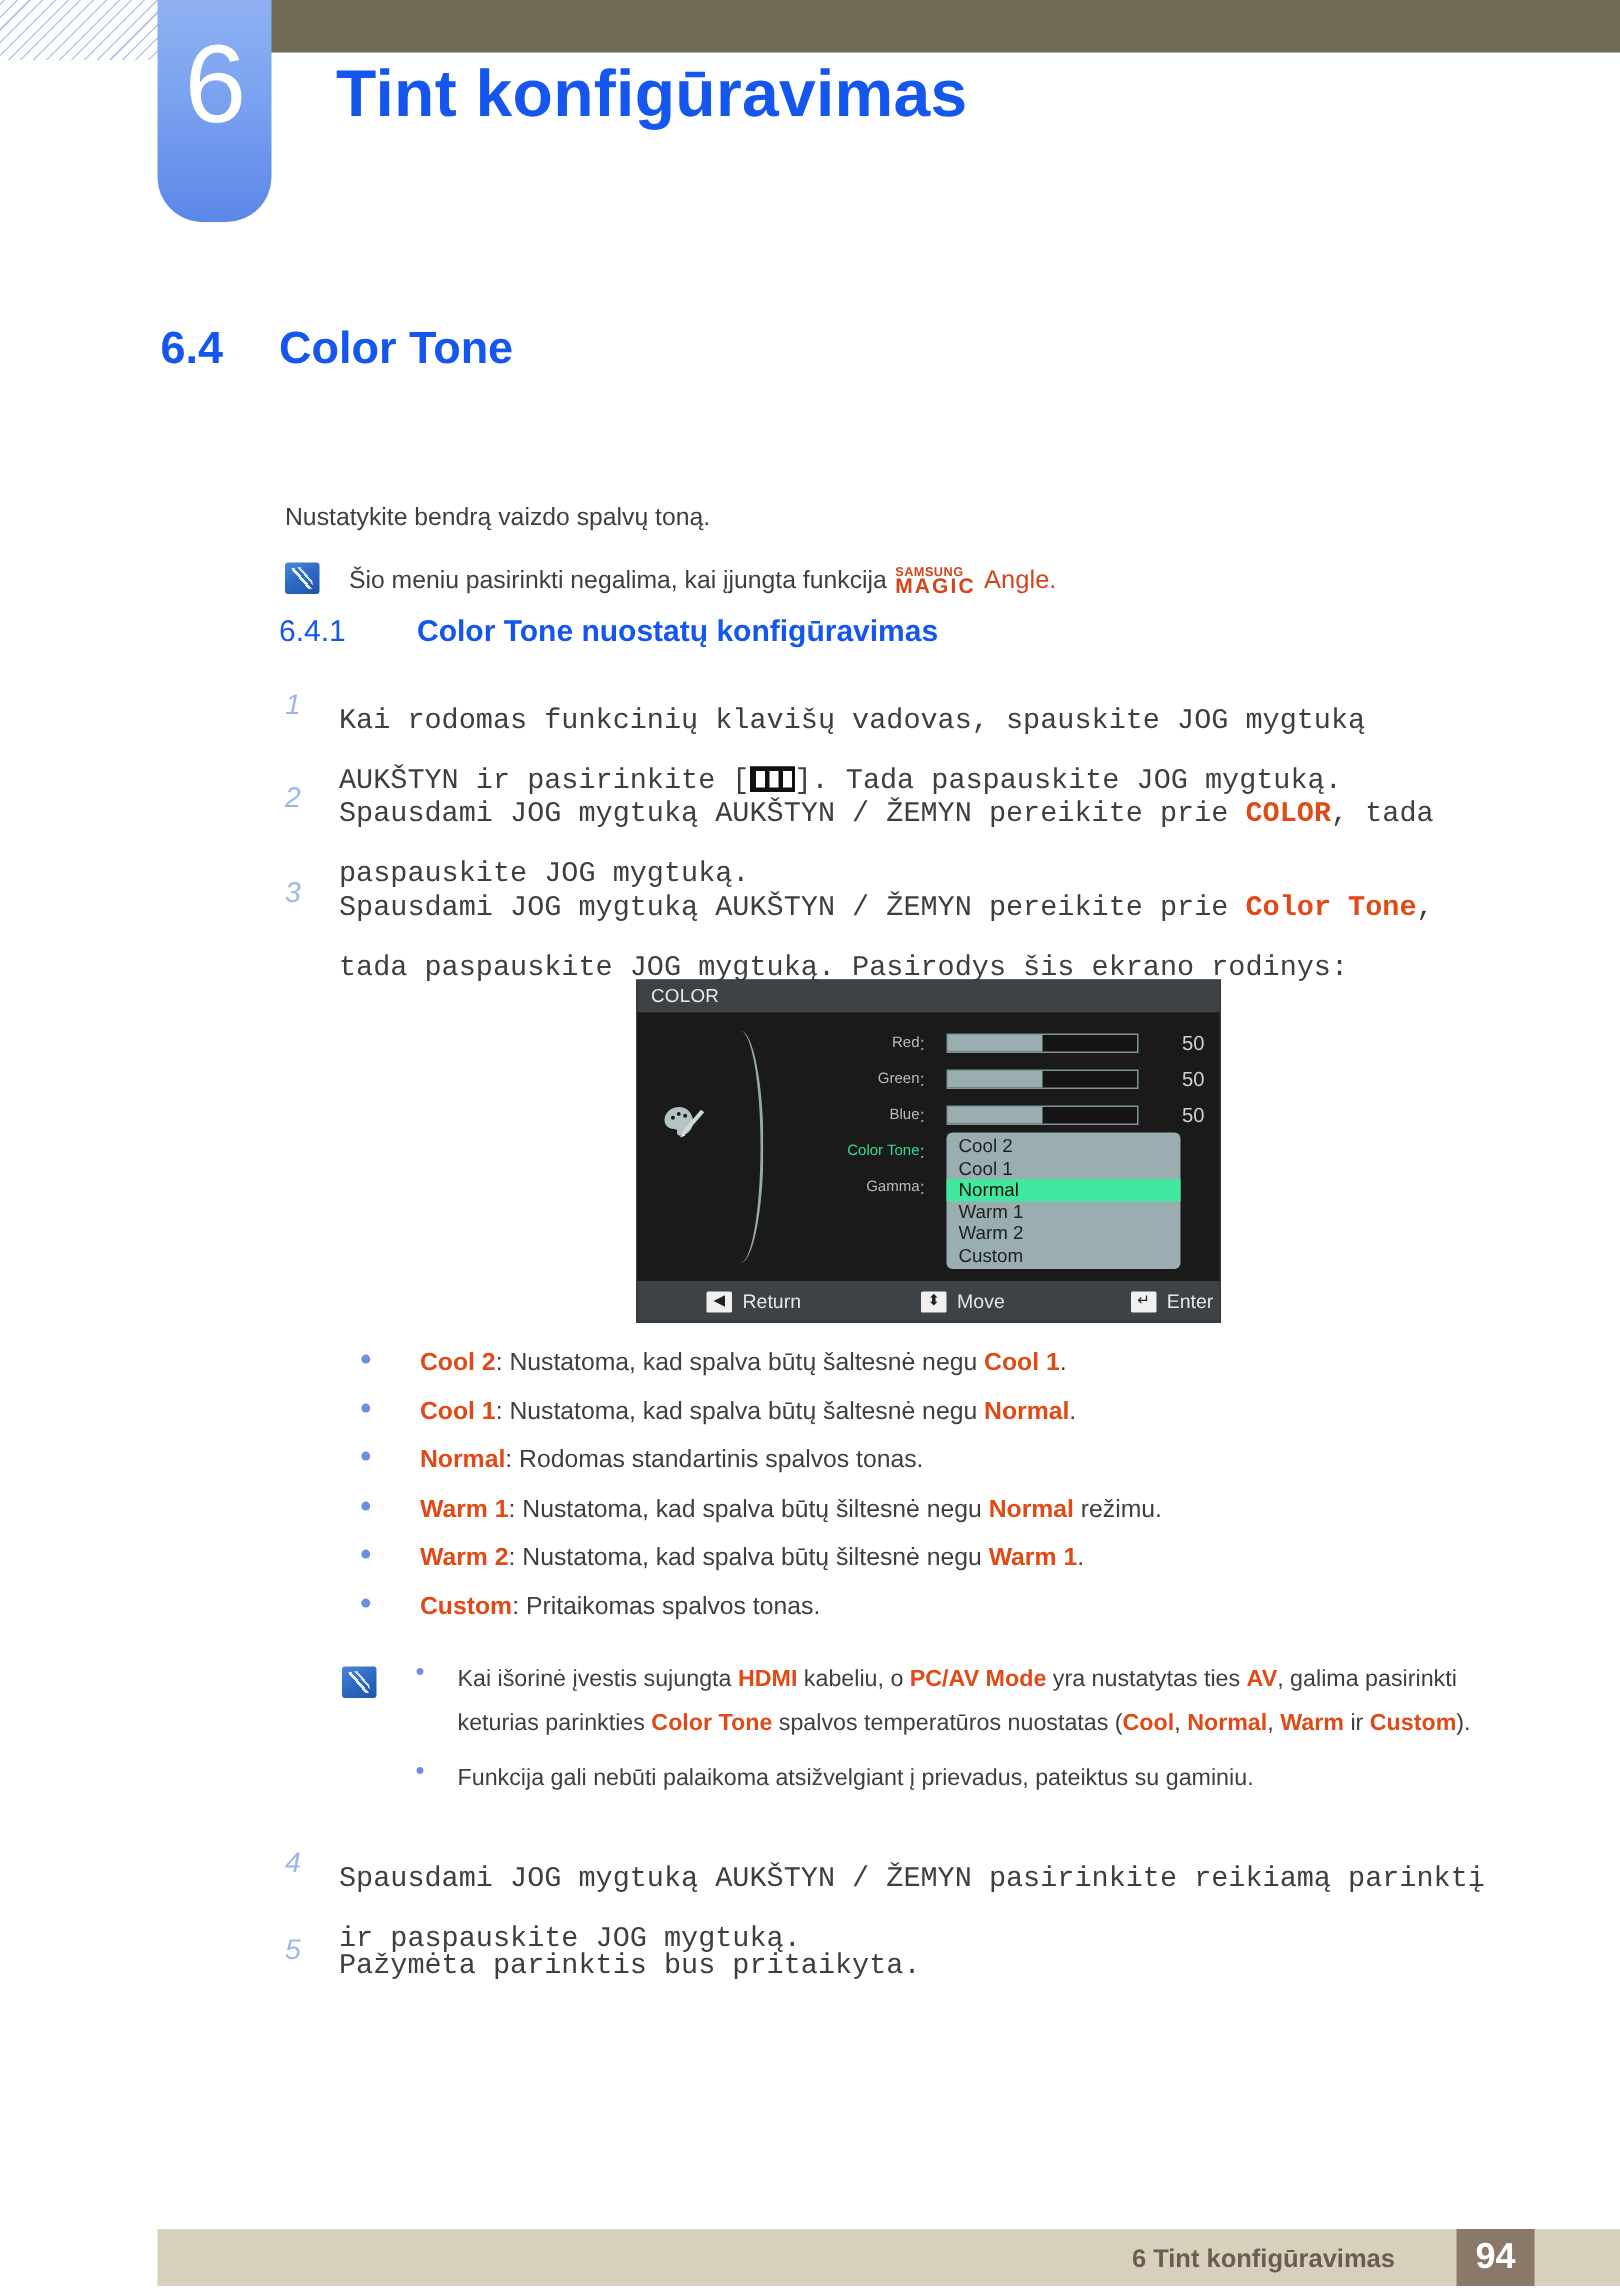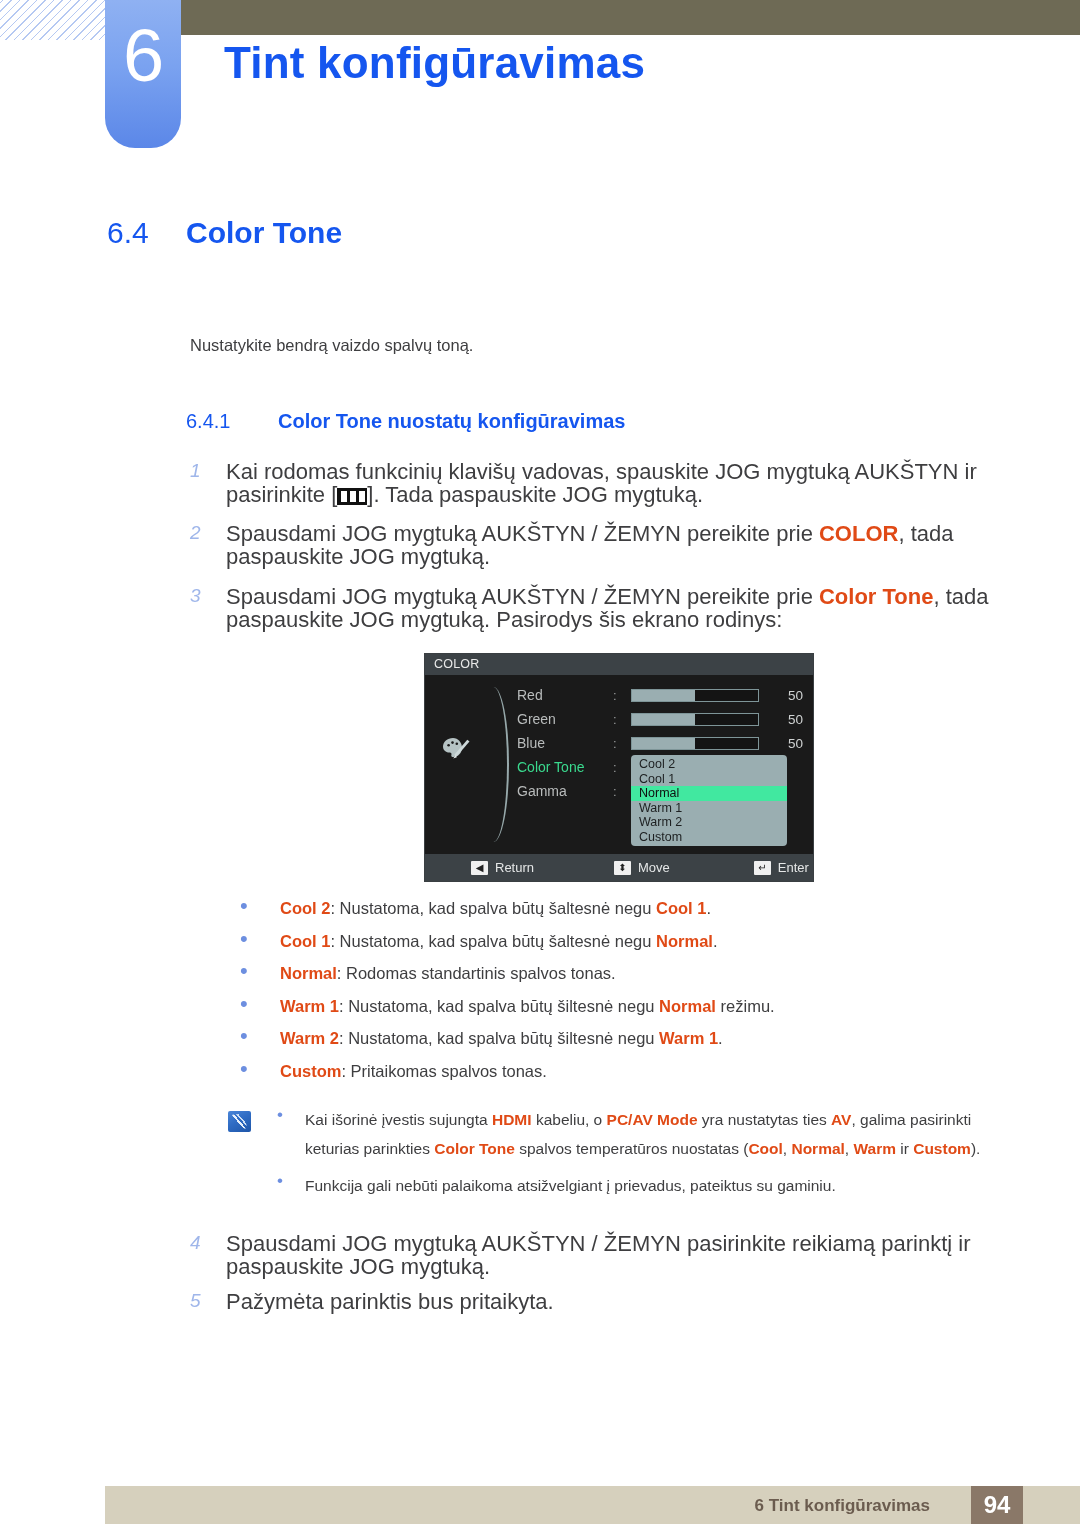--- a/index.html
+++ b/index.html
@@ -32,21 +32,21 @@
     line-height: 112px; text-align: center; letter-spacing: -1px;
   }
   .chaptitle {
     position: absolute; left: 224px; top: 38px;
     color: #1556ef; font-size: 44px; font-weight: 700; letter-spacing: .2px;
   }
 
   
   .sec-num {
     position: absolute; left: 107px; top: 216px;
-    color: #1556ef; font-size: 30px; font-weight: 400;
+    color: #1556ef; font-size: 30px; font-weight: 700;
   }
   .sec-title {
     position: absolute; left: 186px; top: 216px;
     color: #1556ef; font-size: 30px; font-weight: 700;
   }
 
   .body-txt {
     color: #3e3e40; font-size: 16.5px; line-height: 28px; margin-top: 33px;
   }
   .intro { position: absolute; left: 190px; top: 298px; }
@@ -75,21 +75,21 @@
   
   .sub-num { position: absolute; left: 186px; top: 410px; color:#1556ef; font-size:20px; font-weight:400; }
   .sub-title { position: absolute; left: 258px; top: 410px; color:#1556ef; font-size:20px; font-weight:700;margin-left:20px; }
 
   
   .step { position: absolute; display:flex; width: 800px; }
   .step .n {
     width: 36px; flex: 0 0 36px; color:#9fb6ea; font-size:19px;
     font-style: italic; font-weight:400;
   }
-  .step .t { flex:1; color:#3e3e40; font-size:22px; line-height:23px; }
+  .step .t { flex:1; color:#3e3e40; font-size:19px; line-height:40px;font-family:Liberation Mono, monospace; }
 
   .o { color:#e04a16; font-weight:700; }
   .ob { color:#e04a16; font-weight:700; }
 
   .keyico {
     display:inline-block; width:30px; height:17px; background:#111;
     vertical-align:-3px; position:relative; border:1px solid #111;
   }
   .keyico span {
     position:absolute; top:2px; width:6px; height:11px; background:#fff;
@@ -110,21 +110,21 @@
   .osd-body { position:relative; height:179px; background:#1a1a1a; }
   .palette {
     position:absolute; left:17px; top:62px; width:30px; height:26px;
   }
   .arc {
     position:absolute; left:58px; top:12px; width:26px; height:155px;
     border-right:2px solid #97a9ab; border-radius:0 60% 60% 0 / 0 50% 50% 0;
   }
   .rows { position:absolute; left:92px; top:8px; width:296px; }
   .row { height:24px; display:flex; align-items:center; }
-  .row .lbl { width:96px; color:#b9bcbc; font-size:14px; }
+  .row .lbl { width:96px; color:#b9bcbc; font-size:10px;text-align:right; }
   .row .lbl.active { color:#3ad98e; }
   .row .colon { width:18px; color:#9b9e9e; font-size:13px; }
   .bar {
     width:128px; height:13px; background:#141414;
     border:1px solid #7e9598; position:relative;
   }
   .bar .fill { position:absolute; left:0; top:0; bottom:0; background:#9aaeb1; }
   .row .val { width:50px; text-align:right; color:#cfd2d2; font-size:13.5px; padding-right:6px; }
 
   .dropdown {
@@ -186,20 +186,29 @@
   <div class="hatch"></div>
   <div class="olivebar"></div>
   <div class="chapnum">6</div>
   <div class="chaptitle">Tint  konfigūravimas</div>
 
   <div class="sec-num">6.4</div>
   <div class="sec-title">Color Tone</div>
 
   <div class="intro body-txt">Nustatykite bendrą vaizdo spalvų toną.</div>
 
+  <div class="noteline body-txt">
+    <span class="note-ico"></span>
+    <span class="note-txt">Šio meniu pasirinkti negalima, kai įjungta funkcija</span>
+    <span class="smagic">
+      <span class="s1">SAMSUNG</span>
+      <span class="s2">MAGIC</span>
+    </span>
+    <span class="angle">Angle.</span>
+  </div>
 
   <div class="sub-num">6.4.1</div>
   <div class="sub-title">Color Tone nuostatų konfigūravimas</div>
 
   <div class="step" style="left:190px; top:460px;">
     <div class="n">1</div>
     <div class="t"><span>Kai rodomas funkcinių klavišų vadovas, spauskite JOG mygtuką AUKŠTYN ir pasirinkite [</span><span class="keyico"><span></span><span></span><span></span></span><span>]. Tada paspauskite JOG mygtuką.</span></div>
   </div>
 
   <div class="step" style="left:190px; top:522px;">

